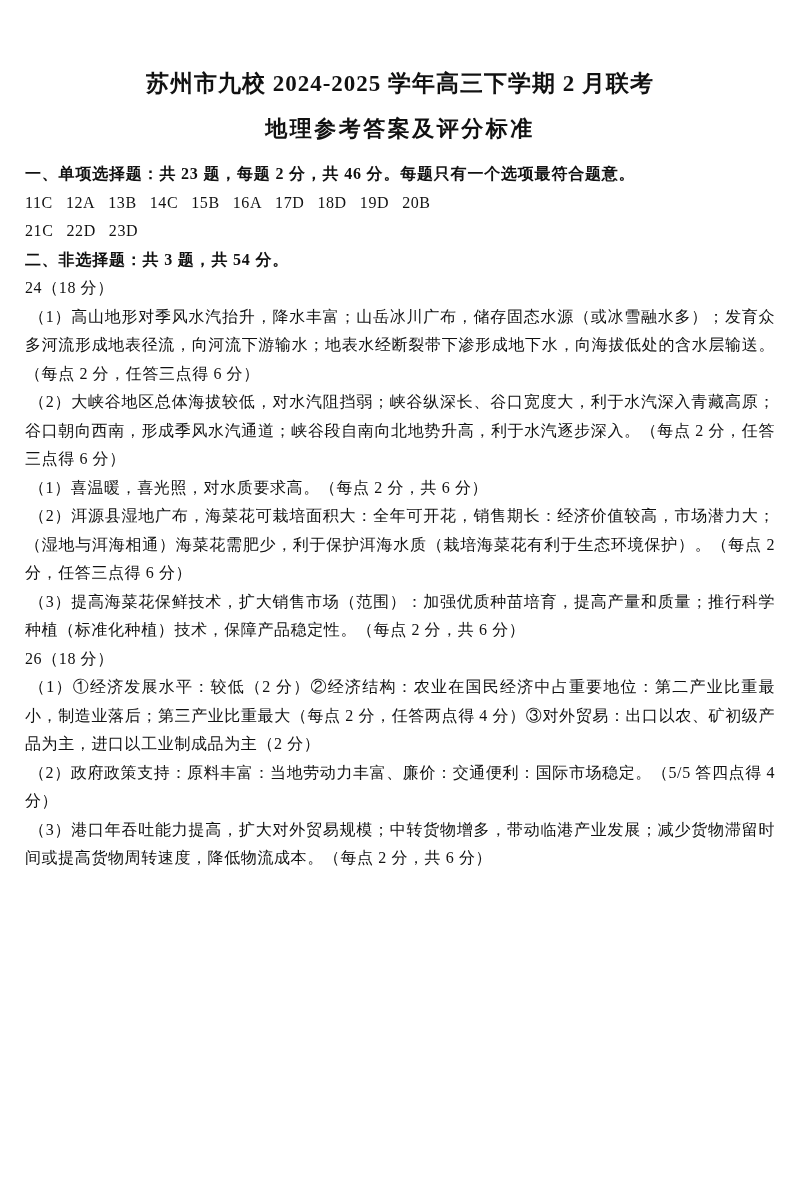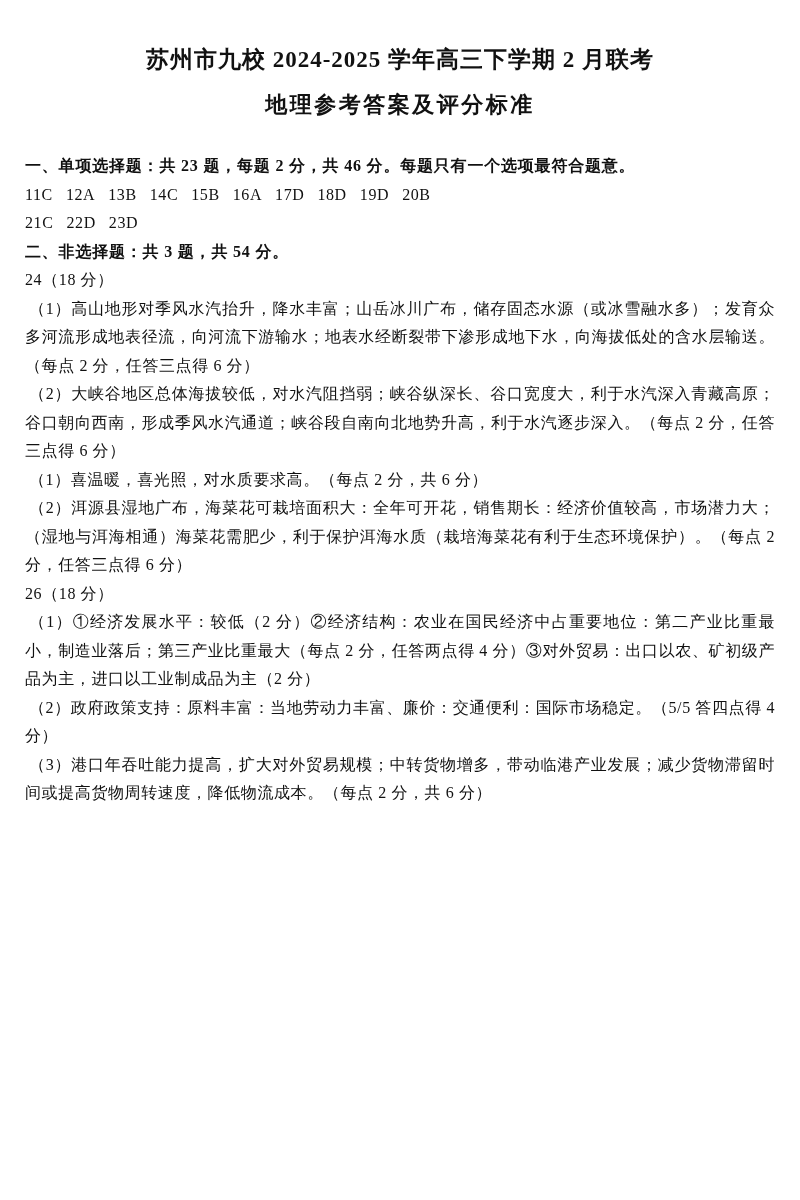--- a/index.html
+++ b/index.html
@@ -8,41 +8,41 @@
     height: 1200px;
     background: #ffffff;
     color: #111111;
     font-family: "Liberation Serif", "DejaVu Serif", serif;
     overflow: hidden;
   }
   .page {
     box-sizing: border-box;
     width: 800px;
     height: 1200px;
-    padding: 44px 25px 0 25px;
+    padding: 68px 25px 0 25px;
     background: #ffffff;
   }
   .doc-title {
     margin: 0;
     text-align: center;
     font-size: 23px;
     font-weight: 700;
     letter-spacing: 1px;
     line-height: 32px;
   }
   .doc-subtitle {
     margin: 14px 0 8px 0;
     text-align: center;
     font-size: 22px;
     font-weight: 700;
     letter-spacing: 2.5px;
     line-height: 30px;
   }
   .content {
-    margin-top: 32px;
+    margin-top: 16px;
     font-size: 16px;
     line-height: 28.5px;
     letter-spacing: 0.6px;
   }
   .content p { margin: 0; }
   .bold-line {
     font-weight: 700;
     letter-spacing: 0.8px;
   }
   .answers-row {
@@ -87,19 +87,20 @@
       </div>
 
     <p class="bold-line">二、非选择题：共 3 题，共 54 分。</p>
 
     <p class="qnum">24（18 分）</p>
     <p class="para">（1）高山地形对季风水汽抬升，降水丰富；山岳冰川广布，储存固态水源（或冰雪融水多）；发育众多河流形成地表径流，向河流下游输水；地表水经断裂带下渗形成地下水，向海拔低处的含水层输送。（每点 2 分，任答三点得 6 分）</p>
     <p class="para">（2）大峡谷地区总体海拔较低，对水汽阻挡弱；峡谷纵深长、谷口宽度大，利于水汽深入青藏高原；谷口朝向西南，形成季风水汽通道；峡谷段自南向北地势升高，利于水汽逐步深入。（每点 2 分，任答三点得 6 分）</p>
 
     <p class="para">（1）喜温暖，喜光照，对水质要求高。（每点 2 分，共 6 分）</p>
     <p class="para">（2）洱源县湿地广布，海菜花可栽培面积大：全年可开花，销售期长：经济价值较高，市场潜力大；（湿地与洱海相通）海菜花需肥少，利于保护洱海水质（栽培海菜花有利于生态环境保护）。（每点 2 分，任答三点得 6 分）</p>
+    <p class="para">（3）提高海菜花保鲜技术，扩大销售市场（范围）：加强优质种苗培育，提高产量和质量；推行科学种植（标准化种植）技术，保障产品稳定性。（每点 2 分，共 6 分）</p>
 
     <p class="qnum">26（18 分）</p>
     <p class="para">（1）①经济发展水平：较低（2 分）②经济结构：农业在国民经济中占重要地位：第二产业比重最小，制造业落后；第三产业比重最大（每点 2 分，任答两点得 4 分）③对外贸易：出口以农、矿初级产品为主，进口以工业制成品为主（2 分）</p>
     <p class="para">（2）政府政策支持：原料丰富：当地劳动力丰富、廉价：交通便利：国际市场稳定。（5/5 答四点得 4 分）</p>
     <p class="para">（3）港口年吞吐能力提高，扩大对外贸易规模；中转货物增多，带动临港产业发展；减少货物滞留时间或提高货物周转速度，降低物流成本。（每点 2 分，共 6 分）</p>
   </div>
 </div>
 
 </body></html>

